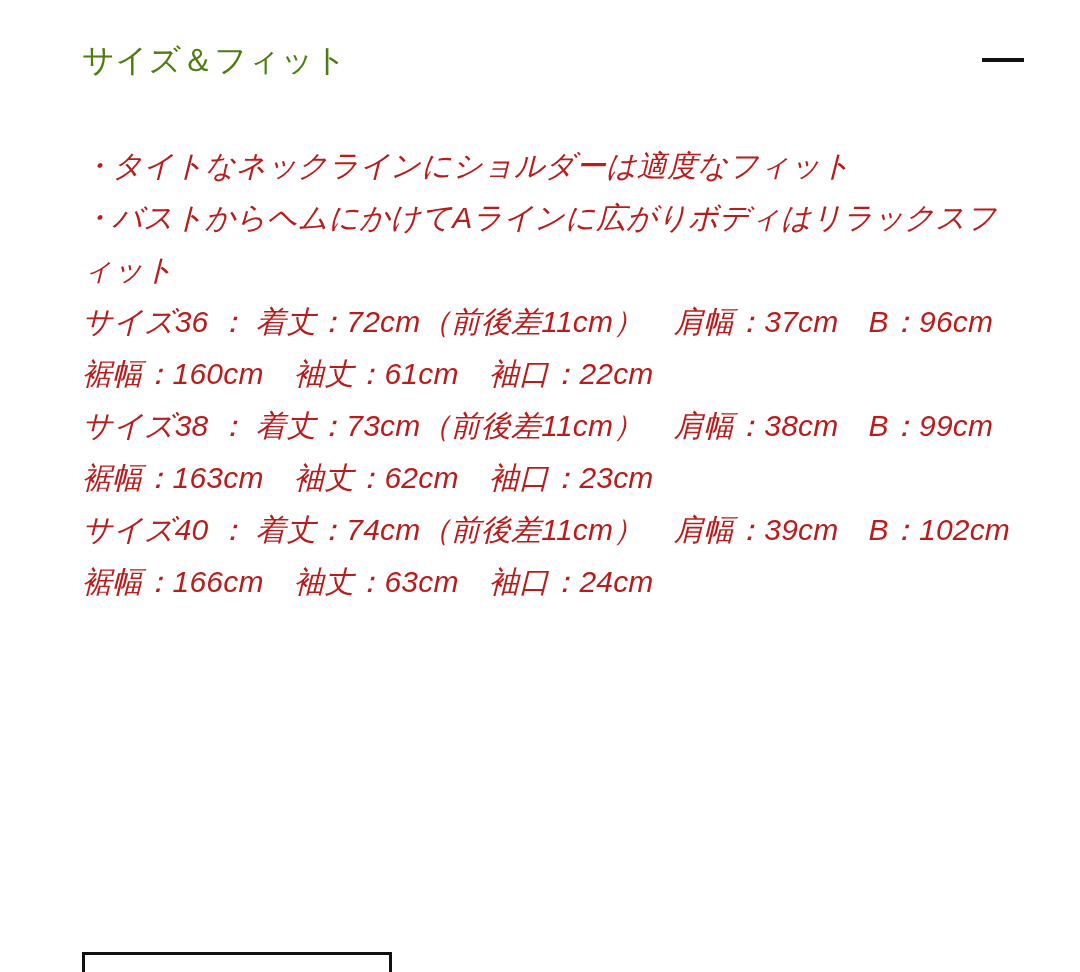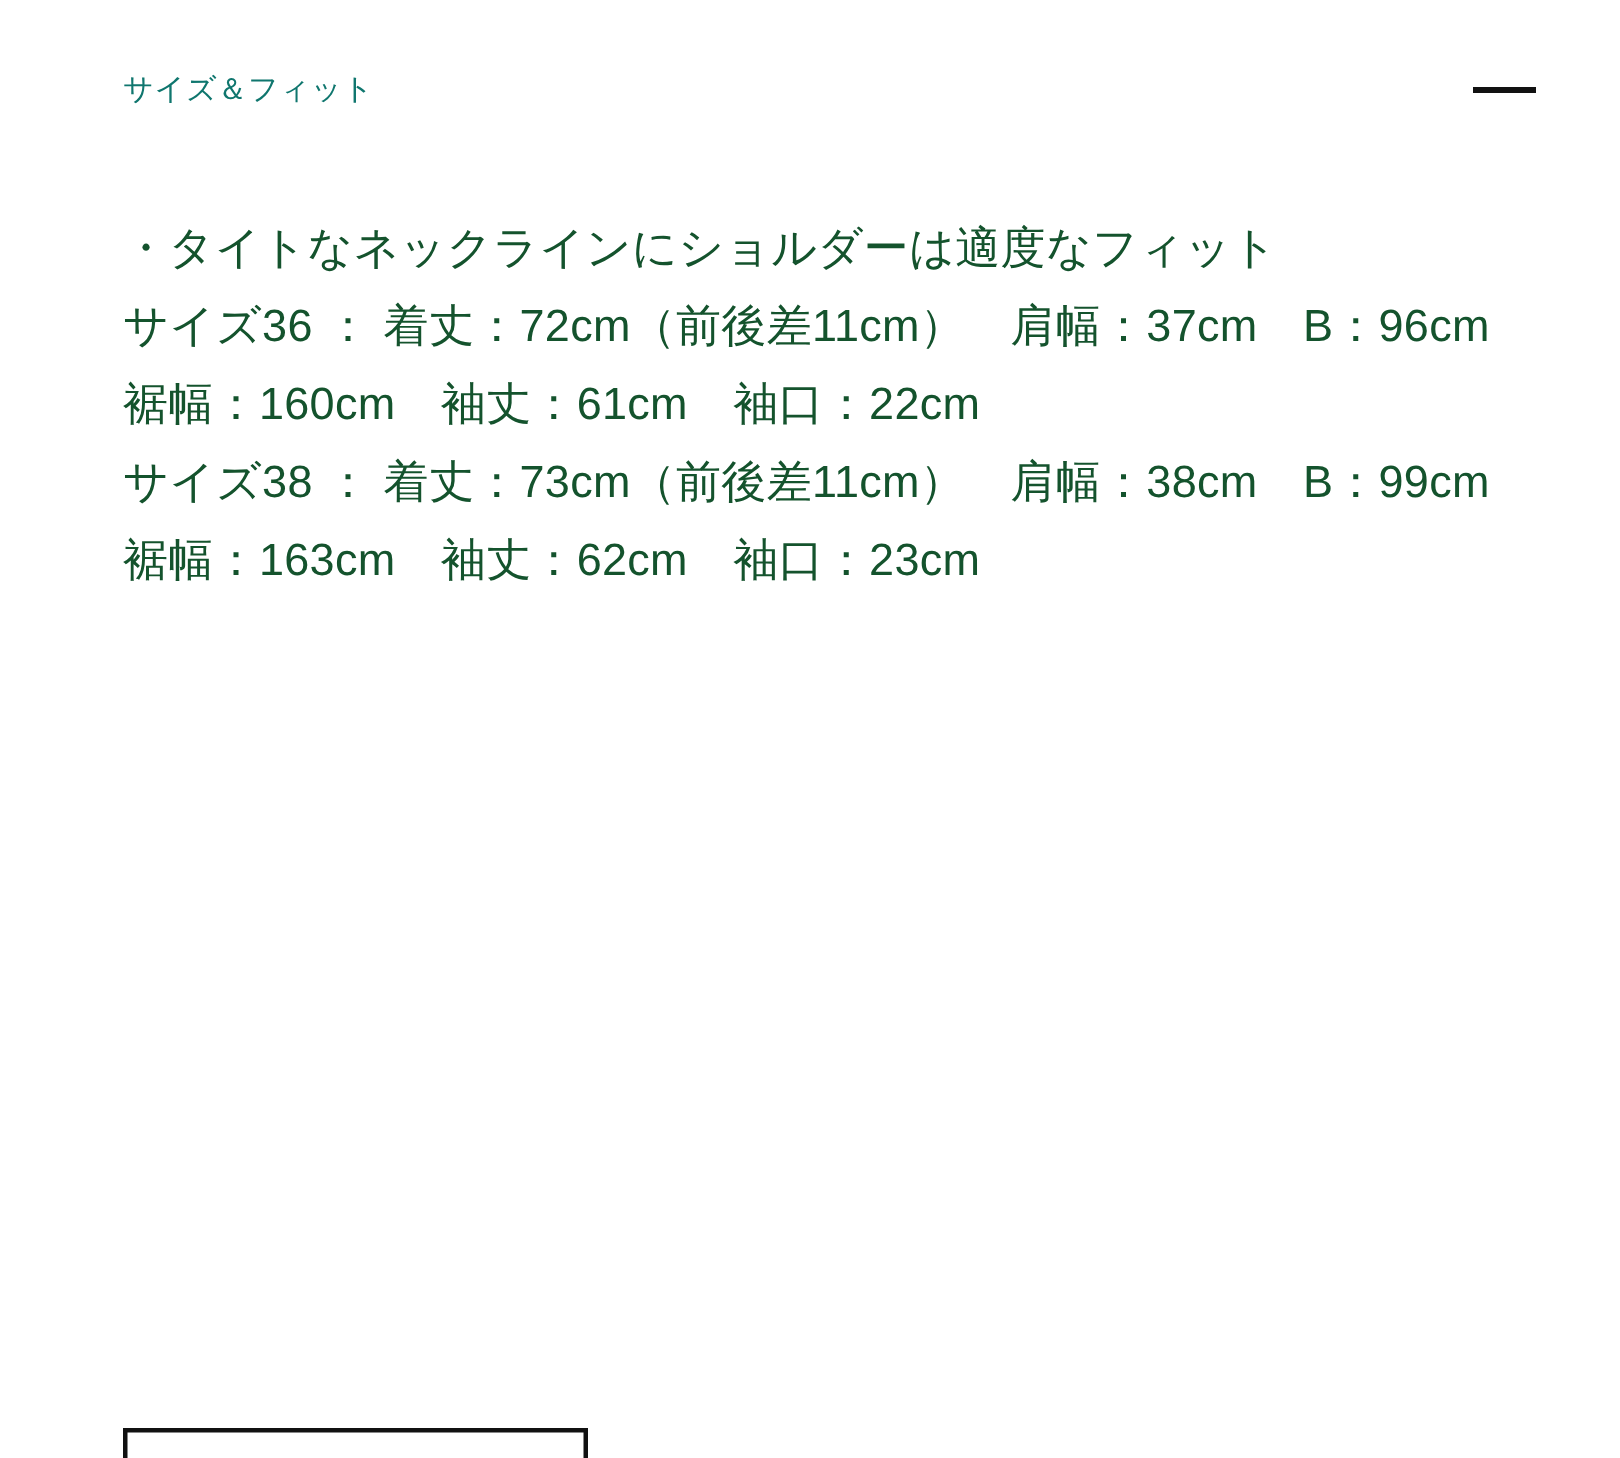--- a/index.html
+++ b/index.html
@@ -31,23 +31,23 @@
     left: 0;
     width: 1080px;
     height: 64px;
     display: flex;
     align-items: center;
     justify-content: space-between;
     box-sizing: border-box;
     padding: 0 56px 0 82px;
   }
   .section-title {
-    font-size: 20px;
+    font-size: 32px;
     letter-spacing: 0.5px;
-    color: #0f766e;
+    color: #4d7c0f;
     line-height: 1;
     white-space: nowrap;
   }
   .collapse-icon {
     width: 42px;
     height: 4px;
     background: #111111;
     display: block;
   }
 
@@ -55,24 +55,25 @@
   .content {
     position: absolute;
     top: 140px;
     left: 82px;
     width: 930px;
   }
 
   .line {
     font-size: 30px;
     line-height: 52px;
-    color: #14532d;
+    color: #b91c1c;
     letter-spacing: 0.2px;
     white-space: pre-wrap;
     word-break: break-all;
+    font-style: italic;
   }
 
   
   .bottom-box {
     position: absolute;
     left: 82px;
     top: 952px;
     width: 310px;
     height: 60px;
     border: 3px solid #111111;
@@ -85,19 +86,21 @@
 
 <div class="page">
 
   <div class="section-header">
     <span class="section-title">サイズ＆フィット</span>
     <span class="collapse-icon"></span>
   </div>
 
   <div class="content">
     <div class="line">・タイトなネックラインにショルダーは適度なフィット</div>
+    <div class="line">・バストからヘムにかけてAラインに広がりボディはリラックスフィット</div>
     <div class="line">サイズ36 ： 着丈：72cm（前後差11cm）　肩幅：37cm　B：96cm　裾幅：160cm　袖丈：61cm　袖口：22cm</div>
     <div class="line">サイズ38 ： 着丈：73cm（前後差11cm）　肩幅：38cm　B：99cm　裾幅：163cm　袖丈：62cm　袖口：23cm</div>
+    <div class="line">サイズ40 ： 着丈：74cm（前後差11cm）　肩幅：39cm　B：102cm　裾幅：166cm　袖丈：63cm　袖口：24cm</div>
   </div>
 
   <div class="bottom-box"></div>
 
 </div>
 
 </body></html>

